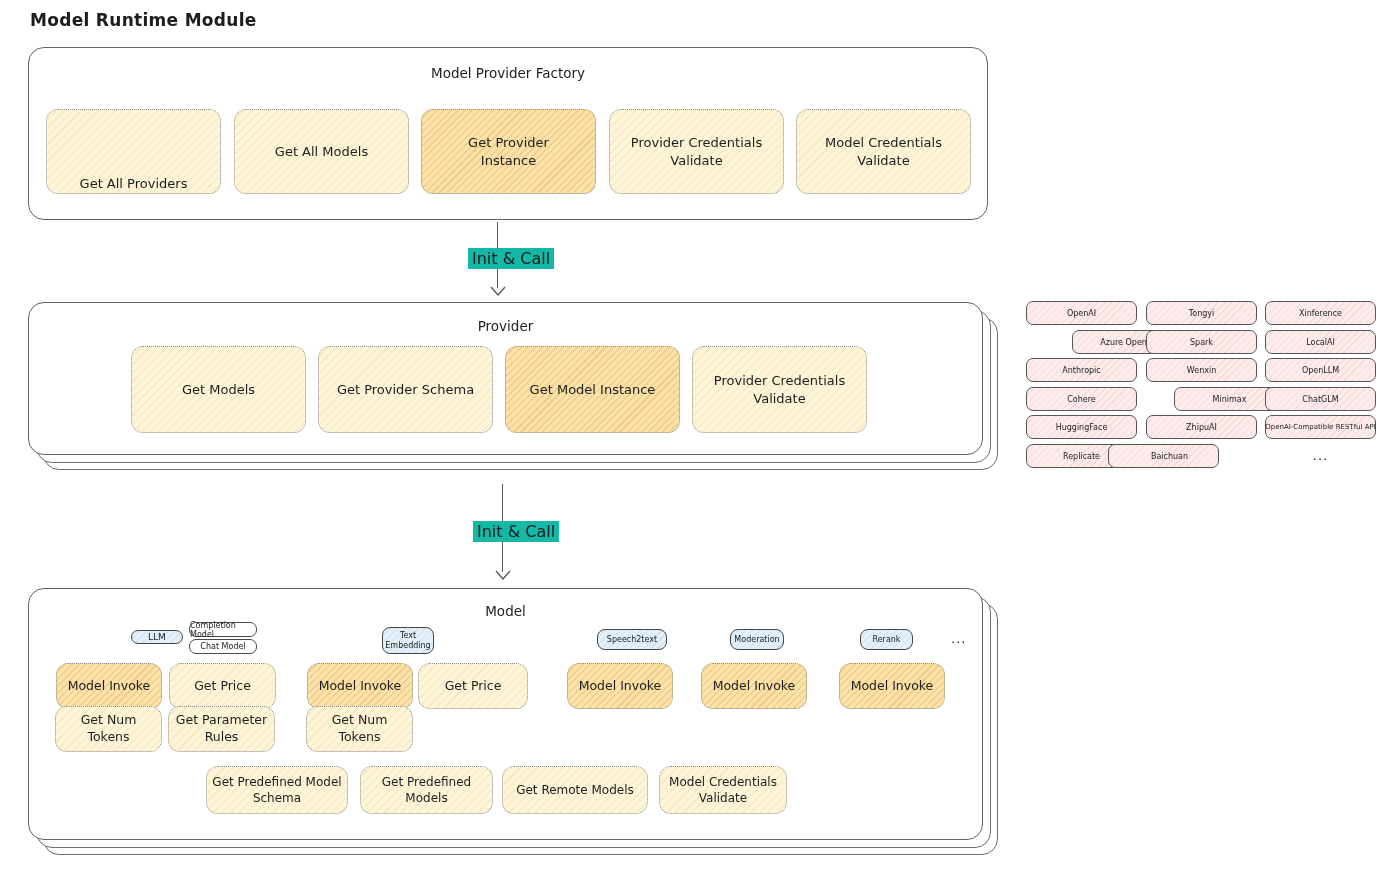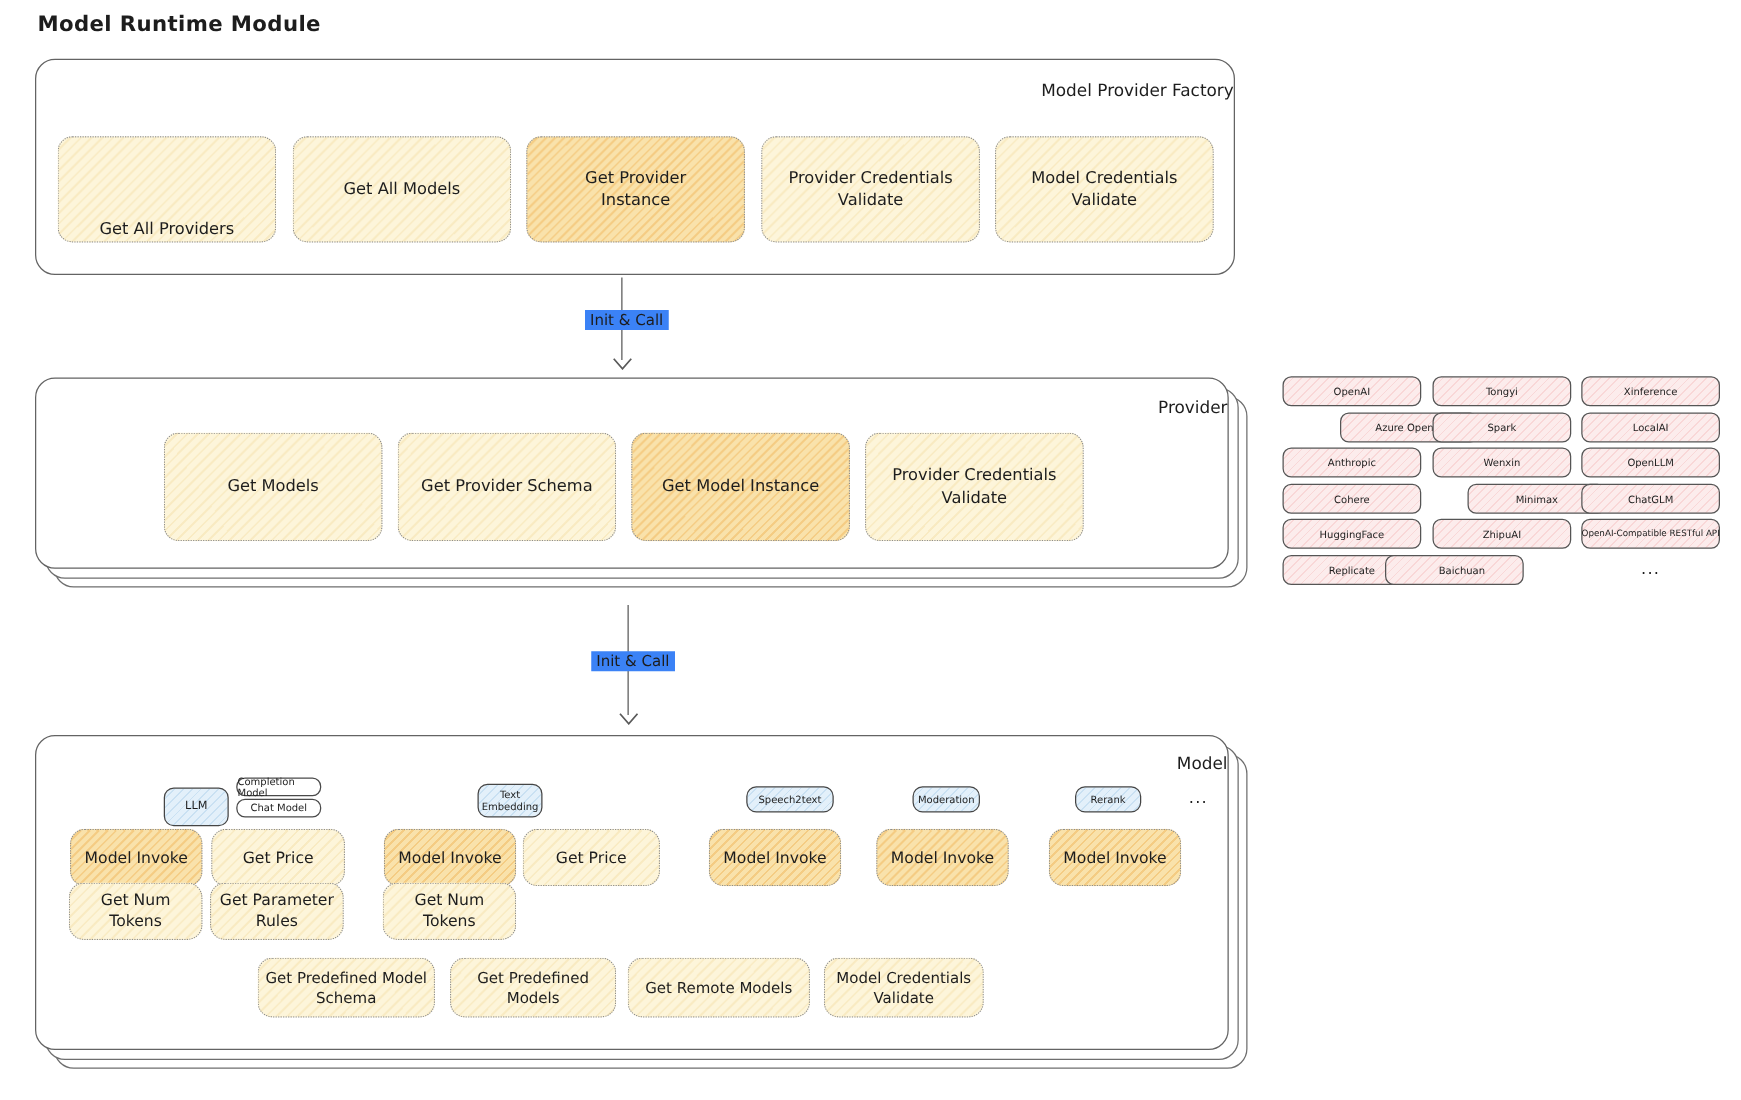--- a/index.html
+++ b/index.html
@@ -7,21 +7,21 @@
   body { font-family:"DejaVu Sans", sans-serif; color:#1d1d1d; }
   #canvas { position:relative; width:1393px; height:880px; background:#fff; overflow:hidden; }
 
   .abs { position:absolute; }
 
   .page-title { left:30px; top:10px; font-size:17px; font-weight:600; letter-spacing:.3px; }
 
   
   .panel { position:absolute; background:#fff; border:1.5px solid #636363; border-radius:16px; }
   .sheet { position:absolute; background:#fff; border:1.4px solid #6e6e6e; border-radius:16px; }
-  .panel-title { position:absolute; left:0; right:0; text-align:right; font-size:13.5px; }
+  .panel-title { position:absolute; left:0; right:0; text-align:center; font-size:13.5px; }
 
   
   .btn { position:absolute; display:flex; align-items:center; justify-content:center;
          text-align:center; border:1.4px dotted #8e8e8e; border-radius:12px;
          background-color:#fdf5da;
          background-image:repeating-linear-gradient(135deg, rgba(233,196,106,.22) 0 1.5px, transparent 1.5px 6px);
          font-size:13px; line-height:1.35; }
   .btn.hl { background-color:#f9e2ab;
             background-image:repeating-linear-gradient(135deg, rgba(238,170,70,.40) 0 1.5px, transparent 1.5px 5px); }
   .f-btn { width:175px; height:85px; top:61px; padding:0 10px; }
@@ -41,21 +41,21 @@
 
   
   .chip { position:absolute; width:111px; height:24px; display:flex; align-items:center; justify-content:center;
           background-color:#fcecec;
           background-image:repeating-linear-gradient(135deg, rgba(238,140,140,.22) 0 1px, transparent 1px 5px);
           border:1.2px solid #555; border-radius:7px; font-size:8px; white-space:nowrap; }
   .chip.small { font-size:7px; }
 
   
   .arrow-line { position:absolute; width:0; border-left:1.4px solid #5a5a5a; }
-  .arrow-label { position:absolute; background:#3b82f6; padding:1px 4px; font-size:12px; }
+  .arrow-label { position:absolute; background:#14b8a6; padding:1px 4px; font-size:16px; }
   .arrow-head { position:absolute; }
 </style>
 </head>
 <body>
 
 <div id="canvas">
 
   <div class="abs page-title">Model Runtime Module</div>
 
   <div class="panel" style="left:28px; top:47px; width:960px; height:173px;">
@@ -160,21 +160,21 @@
   <svg class="arrow-head" style="left:495px; top:570px;" width="16" height="10">
     <polyline points="1,1 8,9 15,1" fill="none" stroke="#5a5a5a" stroke-width="1.4"></polyline>
   </svg>
   <div class="arrow-label" style="left:473px; top:521px;">Init &amp; Call</div>
 
   <div class="sheet" style="left:43px; top:603px; width:955px; height:252px;"></div>
   <div class="sheet" style="left:36px; top:596px; width:955px; height:252px;"></div>
   <div class="panel" style="left:28px; top:588px; width:955px; height:252px;">
     <div class="panel-title" style="top:14px;">Model</div>
 
-    <div class="tab" style="left:102px; top:41px; width:52px; height:31px;justify-content:center;">
+    <div class="tab" style="left:102px; top:41px; width:52px; height:14px;justify-content:center;">
         <span>LLM</span>
       </div>
     <div class="subtab" style="left:160px; top:33px; width:68px; height:15px;">
         <span>Completion Model</span>
       </div>
     <div class="subtab" style="left:160px; top:50px; width:68px; height:15px;">
         <span>Chat Model</span>
       </div>
     <div class="tab" style="left:353px; top:38px; width:52px; height:27px; font-size:8px; padding:1px 5px;">
         <span>Text Embedding</span>

